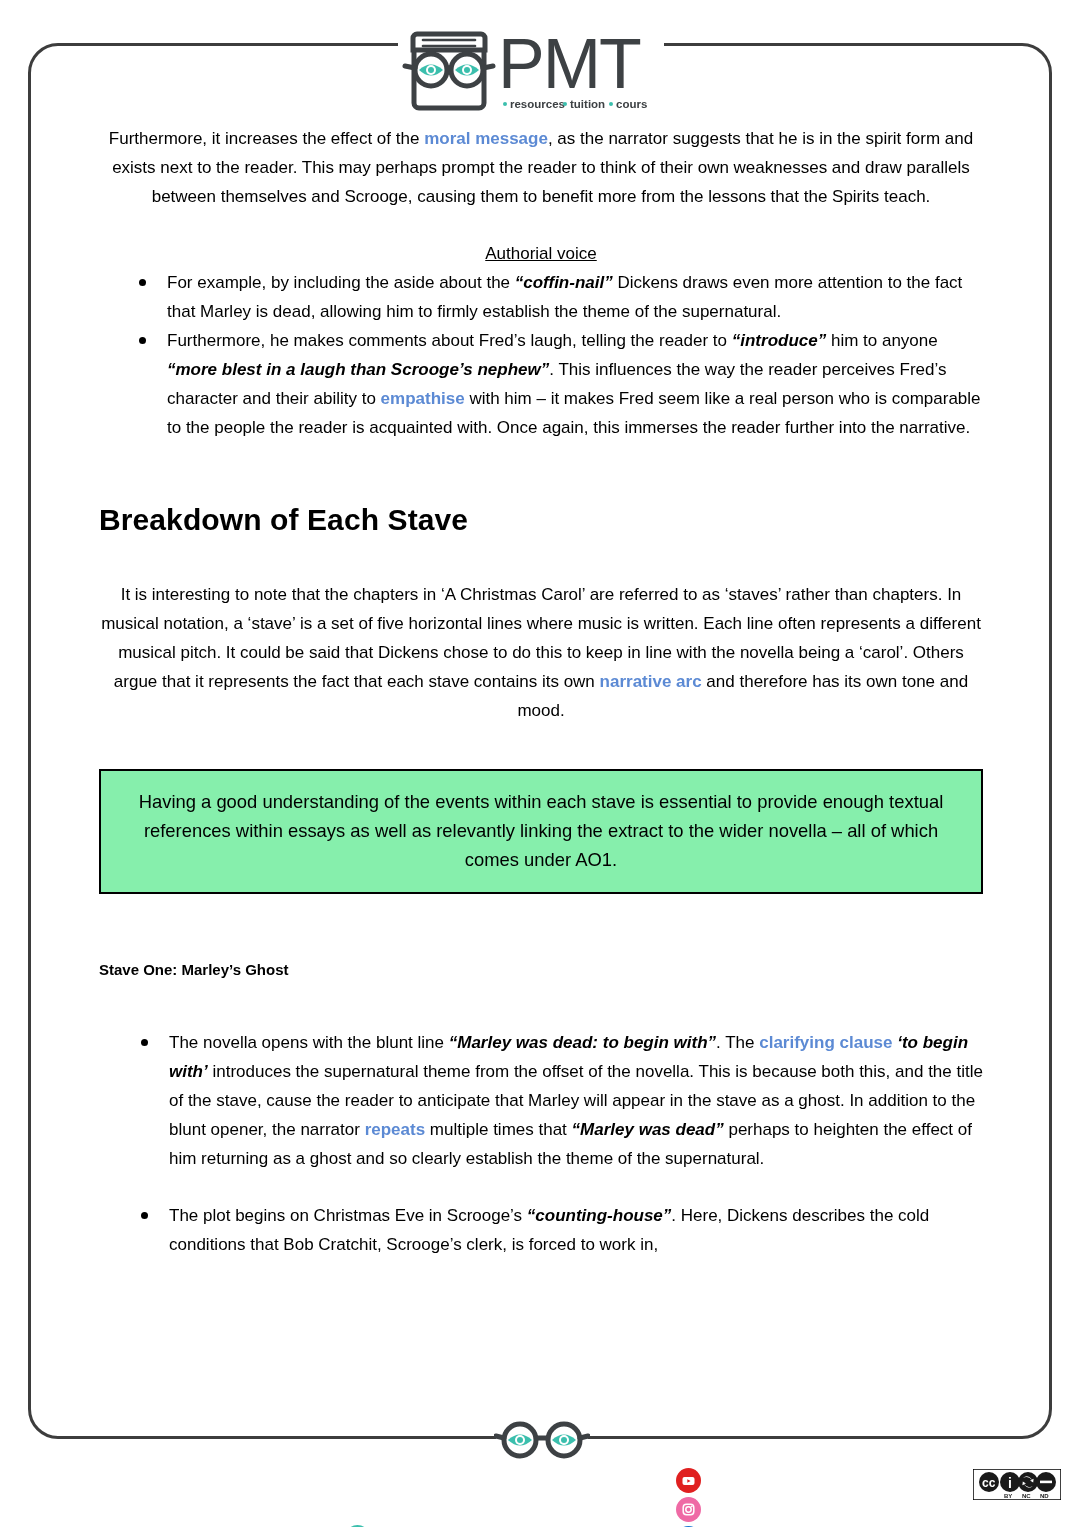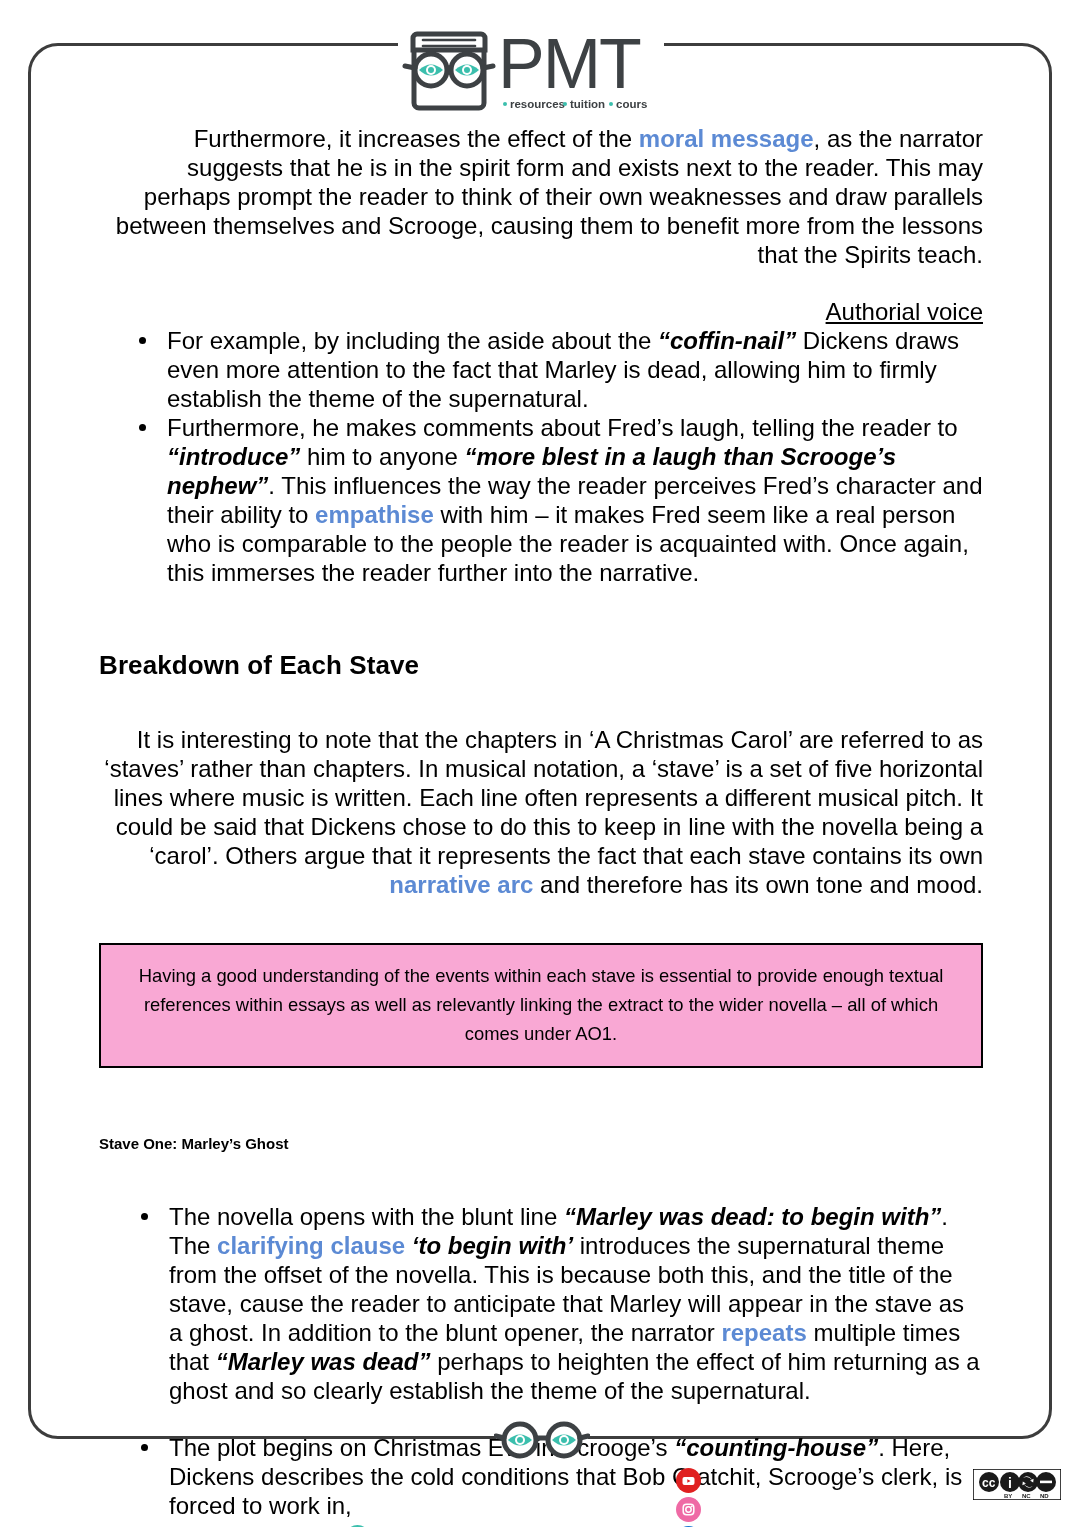--- a/index.html
+++ b/index.html
@@ -47,37 +47,37 @@
   }
   .logo svg { display: block; }
 
   
   .content {
     position: absolute;
     left: 99px; top: 124px;
     width: 884px;
   }
   p.body, .bullet-text {
-    font-size: 24px;
+    font-size: 17px;
     line-height: 29px;
     margin: 0;
-    text-align: right;
+    text-align: center;
     color: #000;
   }
   p.body { margin-bottom: 0; }
   .gap-sm { height: 28px; }
   .gap-md { height: 44px; }
   .gap-lg { height: 62px; }
 
   .hl { color: #5c8ad4; font-weight: bold; }
   .bq { font-weight: bold; font-style: italic; }
   .uline { text-decoration: underline; }
 
   h2.section {
-    font-size: 26px;
+    font-size: 30px;
     font-weight: bold;
     margin: 0;
     line-height: 32px;
     letter-spacing: .1px;
   }
   h3.subsection {
     font-size: 15px;
     font-weight: bold;
     margin: 0;
     line-height: 28px;
@@ -100,21 +100,21 @@
     width: 7px; height: 7px;
     border-radius: 50%;
     background: #000;
   }
   ul.bullets.stave > li { padding-left: 70px; }
   ul.bullets.stave > li::before { left: 42px; }
 
   
   .callout {
     border: 2px solid #000;
-    background: #f9a8d4;
+    background: #86efac;
     padding: 16px 22px 18px;
     text-align: center;
     font-size: 18.4px;
     line-height: 29px;
   }
   .stave-wrap { position: relative; }
   .narrow { max-width: 700px; }
 
   
   .glasses-bottom {

